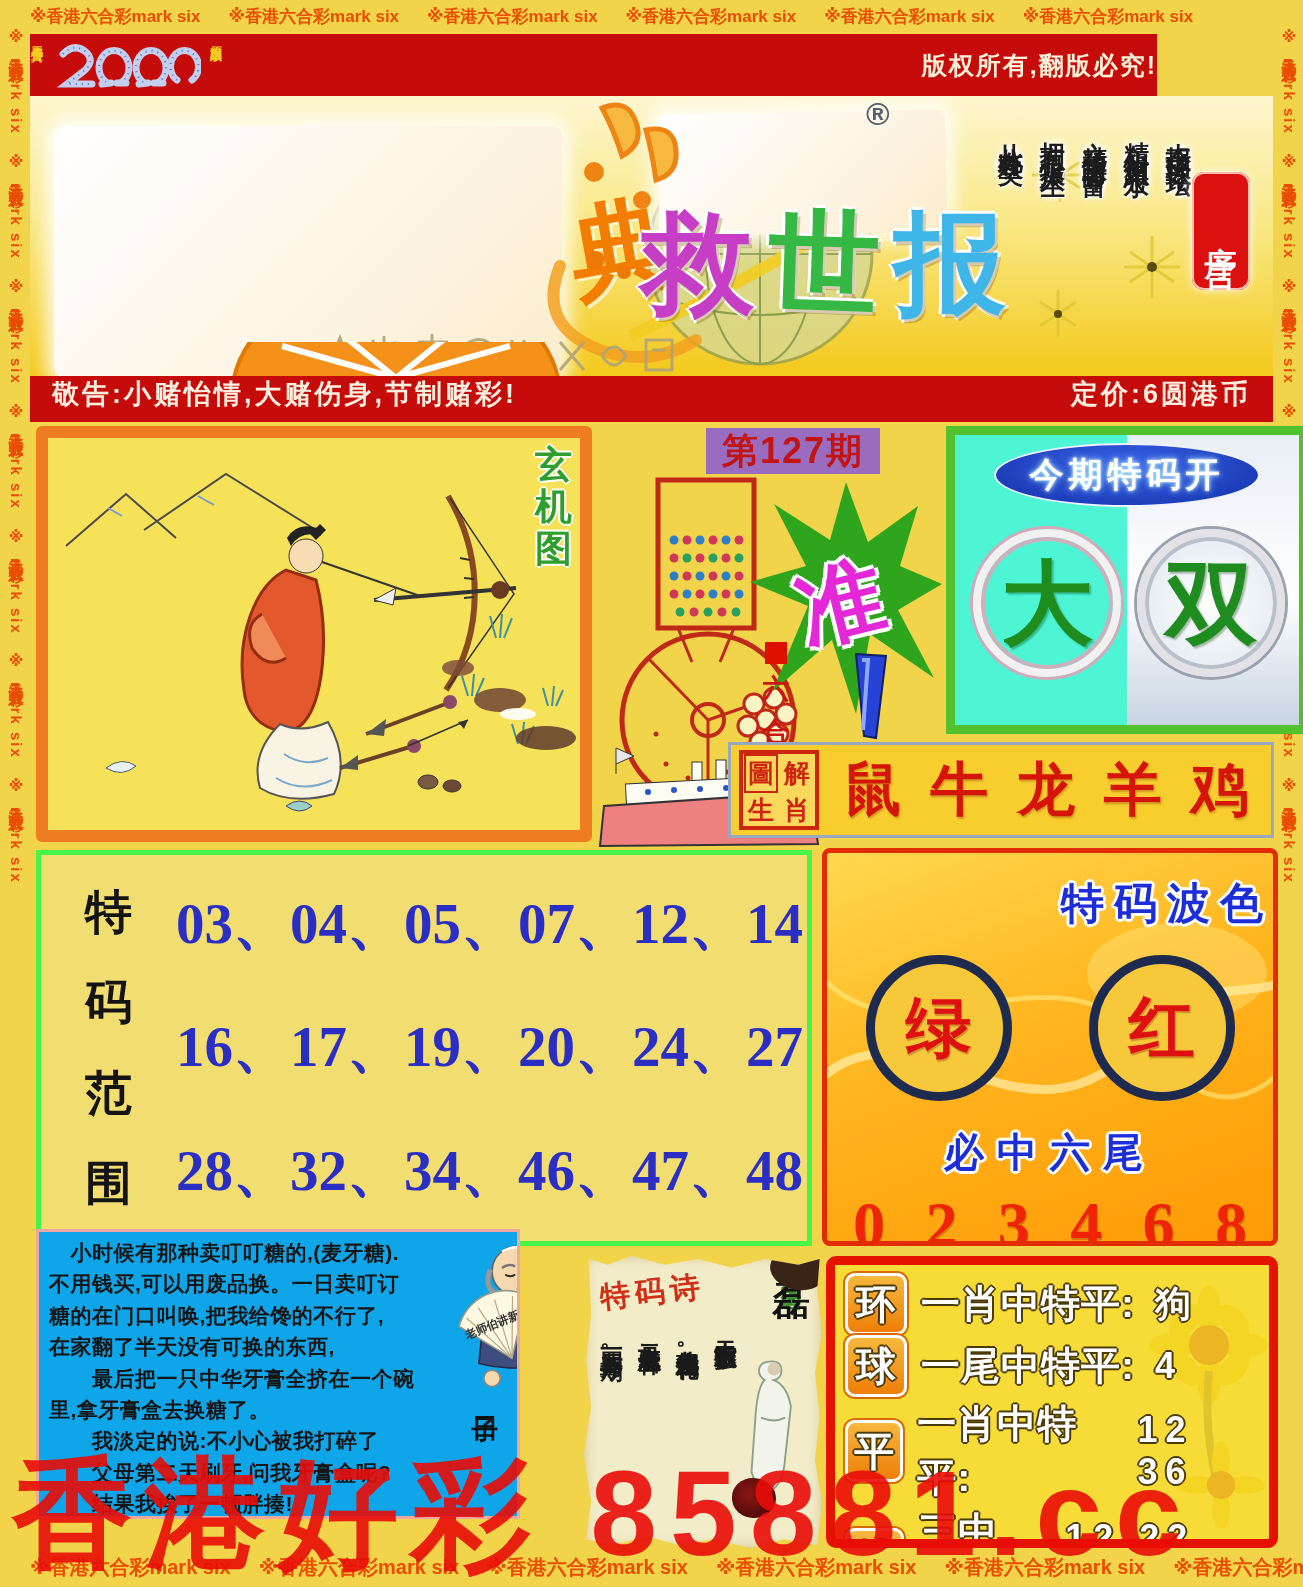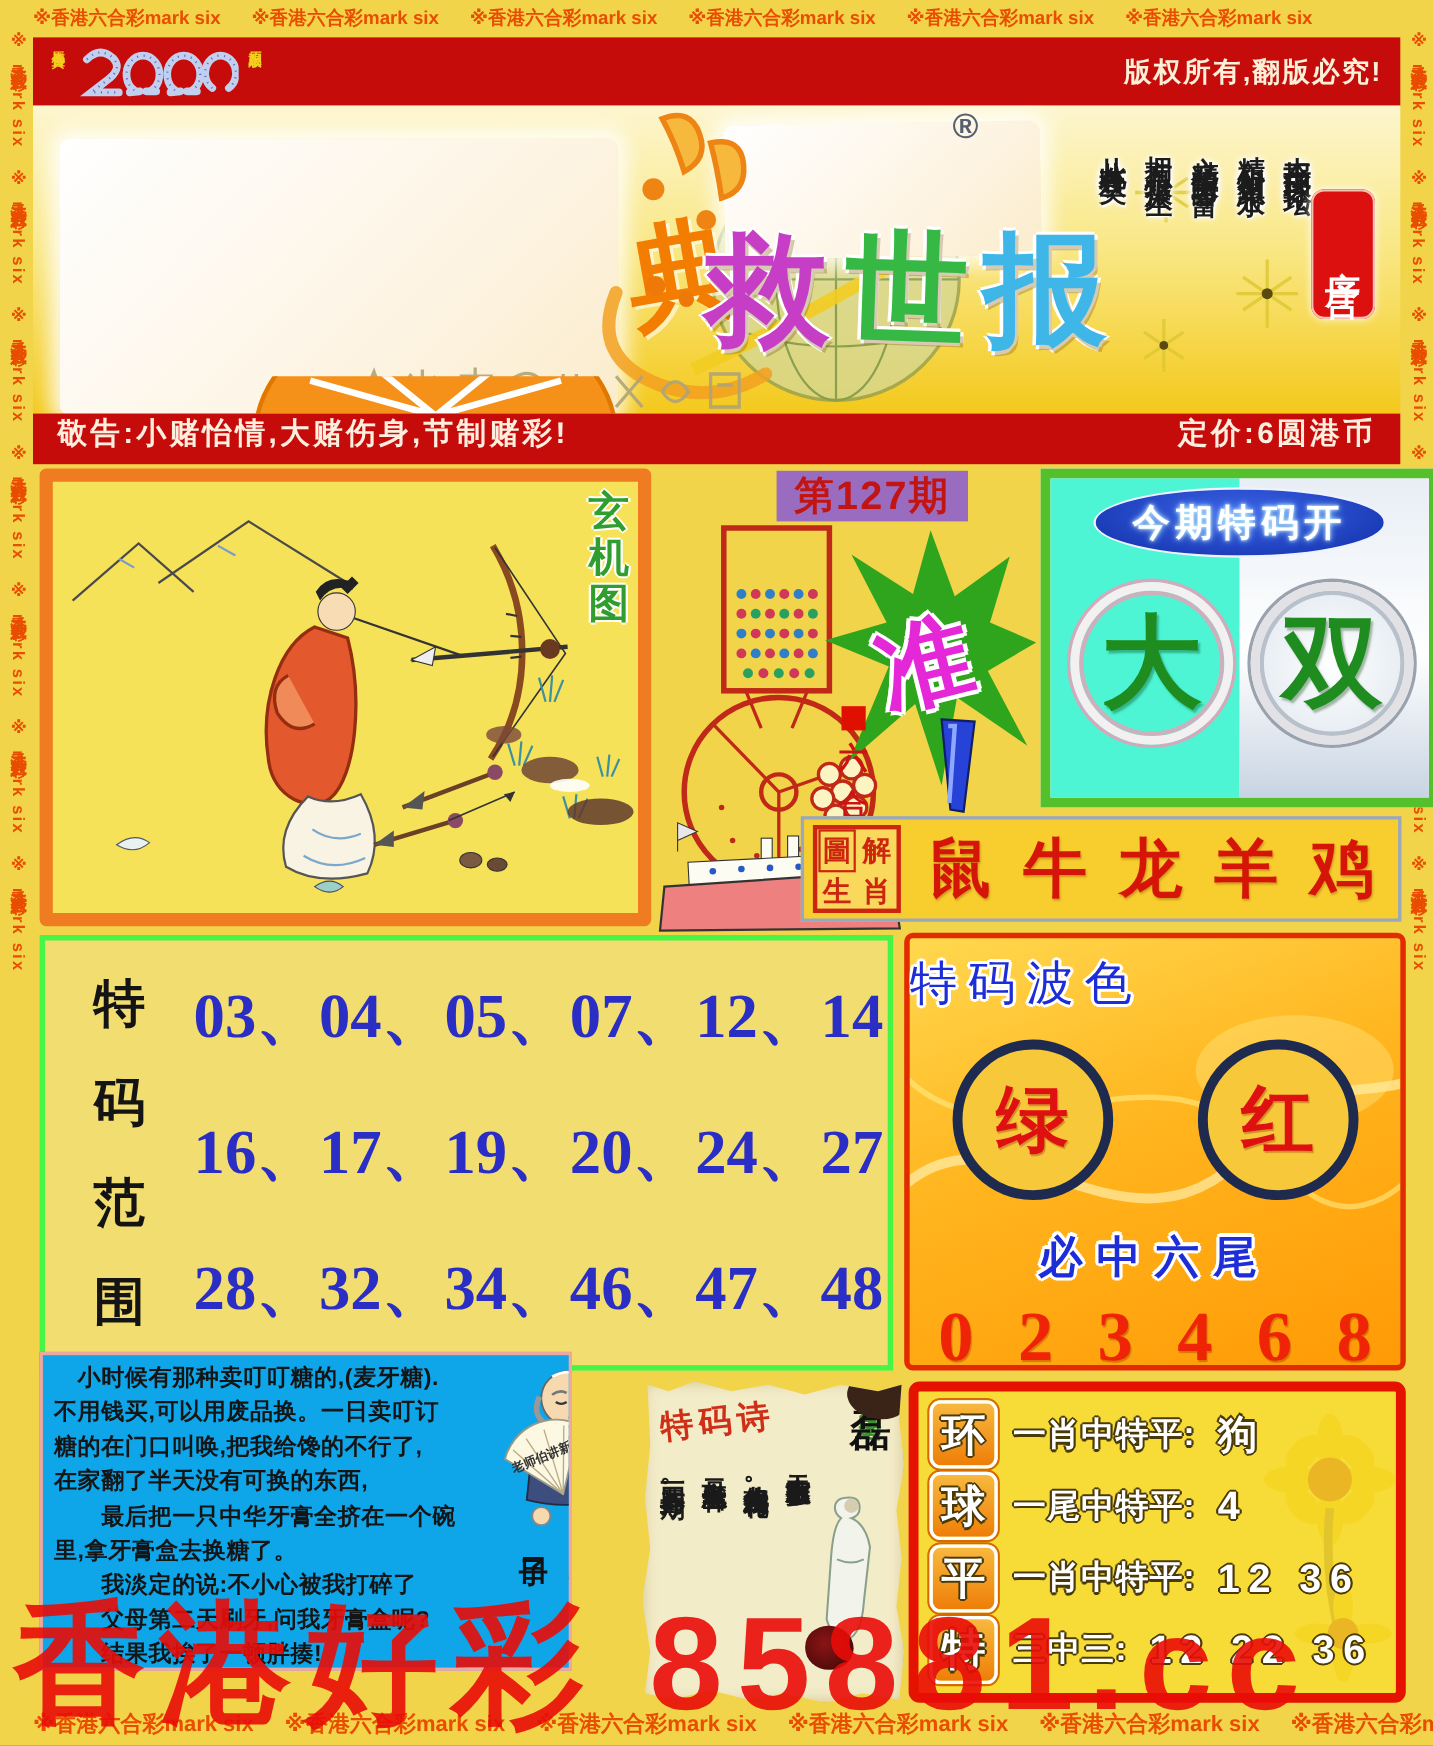--- a/index.html
+++ b/index.html
@@ -9,22 +9,22 @@
   .serif{font-family:"Liberation Serif","DejaVu Serif",serif}
   .owhite{text-shadow:-3px 0 #fff,3px 0 #fff,0 -3px #fff,0 3px #fff,-2px -2px #fff,2px 2px #fff,-2px 2px #fff,2px -2px #fff}
   .odk{text-shadow:-2px 0 #4a3a08,2px 0 #4a3a08,0 -2px #4a3a08,0 2px #4a3a08,-1px -1px #4a3a08,1px 1px #4a3a08,-1px 1px #4a3a08,1px -1px #4a3a08}
   
   .hborder{left:0;width:1303px;display:flex;gap:28px;align-items:center;color:#e84d00;
            font-weight:bold;white-space:nowrap;overflow:hidden;padding-left:30px;box-sizing:border-box}
   .vborder{writing-mode:vertical-rl;text-orientation:mixed;color:#e84d00;font-weight:bold;
            overflow:hidden;line-height:28px;font-size:15px;letter-spacing:2px}
   .vborder span{margin-bottom:18px;display:inline-block}
   
-  .header{left:30px;top:34px;width:1243px;height:62px;background:#c60b0b;display:flex;
-          align-items:center;justify-content:space-between;padding:0 16px;box-sizing:border-box}
+  .header{left:30px;top:34px;width:1127px;height:62px;background:#c60b0b;display:flex;
+          align-items:center;justify-content:space-between;padding:0 0;box-sizing:border-box}
   .logo{display:flex;align-items:center;gap:8px;height:100%}
   .logo-col{writing-mode:vertical-rl;text-orientation:upright;color:#f5ce20;font-size:12px;
             font-weight:bold;line-height:13px;letter-spacing:1px;height:56px}
   .copyright{color:#fdf0d8;font-size:25px;font-weight:bold;letter-spacing:2px}
   
   .masthead{left:30px;top:96px;width:1243px;height:280px;overflow:hidden;
             background:linear-gradient(180deg,#fdf6cf 0%,#f9e887 45%,#f4c91c 100%)}
   .whitebox{background:linear-gradient(135deg,#ffffff,#fdf4e4 60%,#fbeccc);border-radius:10px;
             box-shadow:0 0 18px 8px rgba(255,255,255,.85)}
   .dian{font-size:100px;color:#f27d00;font-weight:bold;transform:rotate(-10deg);
@@ -86,21 +86,21 @@
   
   .rangebox{left:36px;top:850px;width:776px;height:396px;border:5px solid #46f546;background:#f1dd70;
             display:flex;box-sizing:border-box}
   .rlabel{width:112px;display:flex;flex-direction:column;justify-content:space-around;
           align-items:center;font-size:47px;font-weight:bold;color:#141414;padding:12px 0 12px 14px}
   .rrows{flex:1;display:flex;flex-direction:column;justify-content:space-around;color:#2a2ec5;
          font-size:57px;font-weight:bold;padding:8px 4px 8px 14px;white-space:nowrap}
   
   .bosebox{left:822px;top:848px;width:456px;height:398px;border:5px solid #e22c00;border-radius:8px;
            background:linear-gradient(160deg,#ffd84f,#ffb51e 45%,#ff9a05);overflow:hidden;box-sizing:border-box}
-  .btitle{position:relative;margin-top:12px;text-align:left;font-size:43px;font-weight:normal;
+  .btitle{position:relative;margin-top:22px;text-align:right;font-size:43px;font-weight:bold;
           color:#1d2ed8;letter-spacing:10px}
   .bcircles{position:relative;display:flex;justify-content:space-around;margin-top:22px}
   .bcircle{width:146px;height:146px;border:9px solid #1e2a4e;border-radius:50%;background:#f7c93a;
            display:flex;align-items:center;justify-content:center;box-sizing:border-box}
   .bcircle span{font-size:66px;color:#de1010;font-weight:bold;text-shadow:1px 2px 1px rgba(120,0,0,.3)}
   .bsub{position:relative;margin-top:24px;text-align:center;font-size:40px;color:#1d2ed8;
         font-weight:bold;letter-spacing:13px}
   .bdigits{position:relative;display:flex;justify-content:space-between;padding:8px 26px 0;
            font-size:64px;color:#ef2305;font-weight:bold;text-shadow:1px 2px 1px rgba(120,10,0,.3)}
   
@@ -131,21 +131,21 @@
   .blob2{position:absolute;right:46px;bottom:30px;width:44px;height:40px;
          background:radial-gradient(circle at 40% 40%,#8a1515,#3a0606);border-radius:48% 52% 50% 50%}
   
   .hq{left:826px;top:1256px;width:452px;height:292px;border:9px solid #e51200;border-radius:10px;
       background:#f7dc38;box-sizing:border-box;padding:8px 10px;display:flex;flex-direction:column;
       justify-content:space-between;overflow:hidden}
   .hqrow{display:flex;align-items:center;gap:14px;position:relative;z-index:1}
   .badge{width:62px;height:62px;border-radius:10px;background:linear-gradient(180deg,#f8b83e,#ee7e08);
          border:3px solid #fff;box-shadow:0 0 0 2px #d86a00;display:flex;align-items:center;
          justify-content:center;font-size:40px;font-weight:bold;color:#fff;box-sizing:border-box}
-  .hqlabel{font-size:30px;font-weight:bold;color:#fff;letter-spacing:1px}
+  .hqlabel{font-size:39px;font-weight:bold;color:#fff;letter-spacing:1px}
   .hqvalue{font-size:36px;font-weight:bold;color:#fff;letter-spacing:8px;margin-left:6px}
   
   .watermark{left:12px;top:1452px;width:1290px;font-size:120px;font-weight:bold;
              color:rgba(233,12,8,.9);white-space:nowrap;z-index:60;line-height:1.02;letter-spacing:13px}
 </style>
 </head>
 <body>
 
 <div class="page">
 

